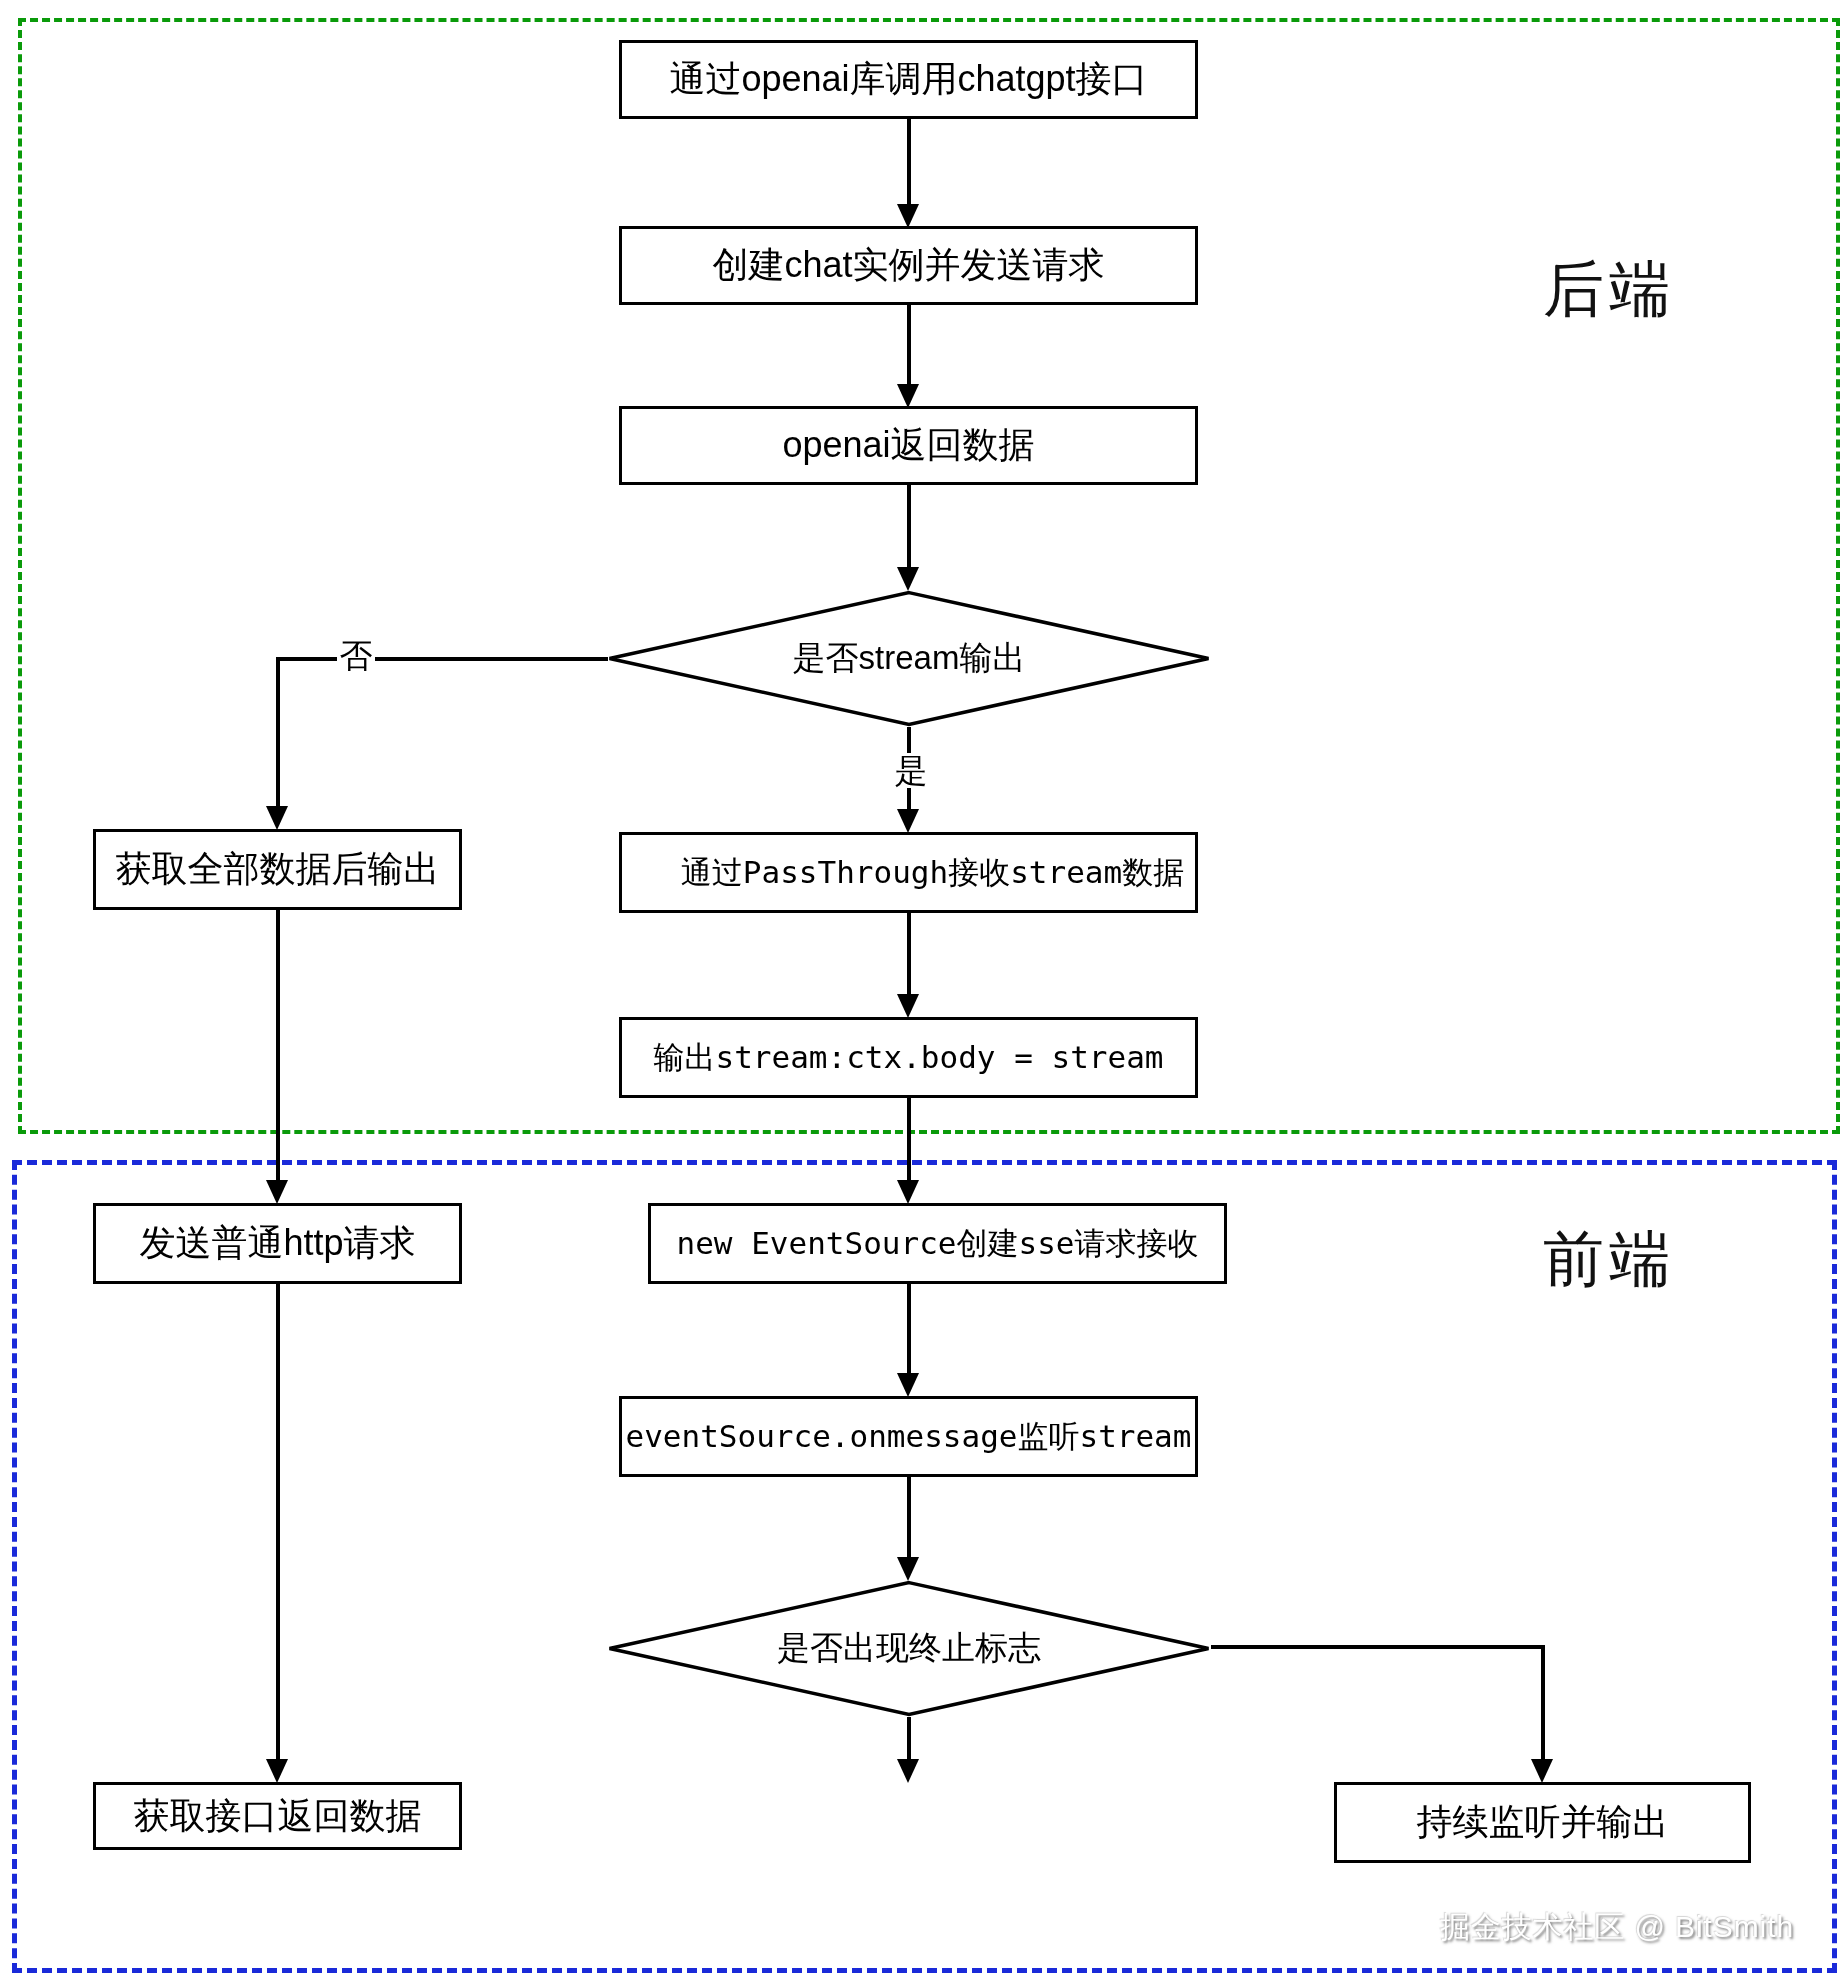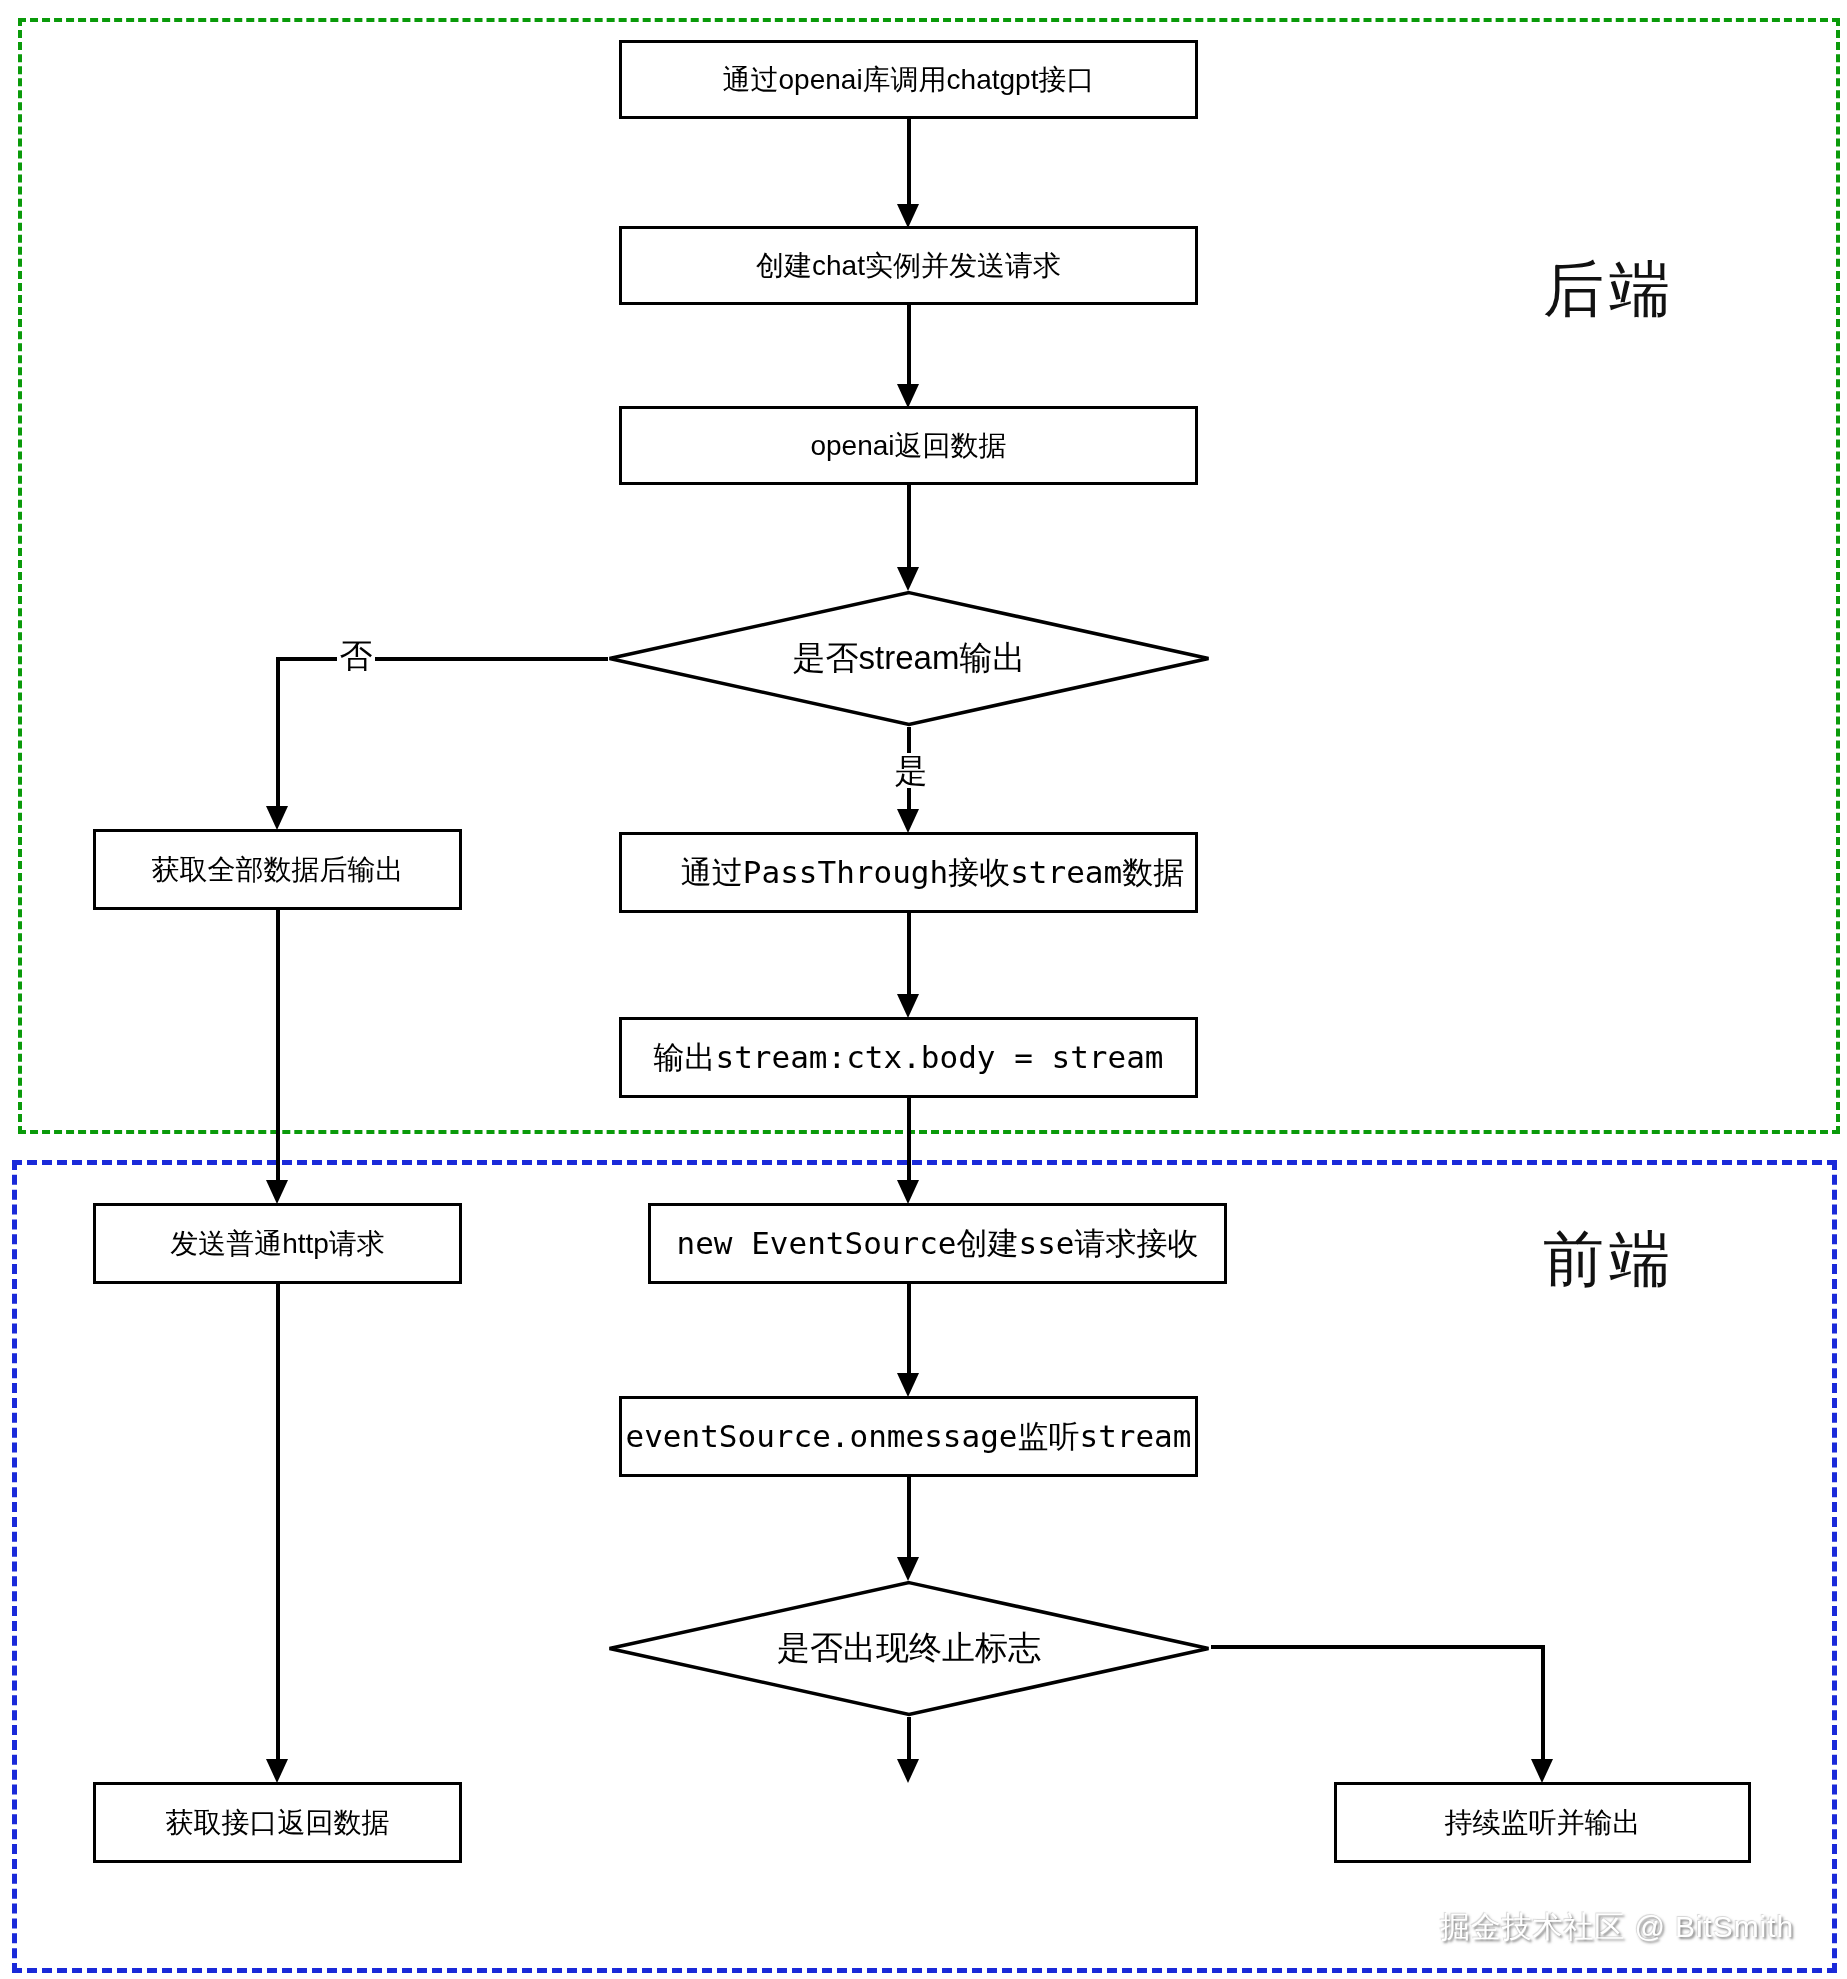--- a/index.html
+++ b/index.html
@@ -6,21 +6,21 @@
   body{font-family:"Liberation Sans","DejaVu Sans",sans-serif;}
   #canvas{position:relative;width:1848px;height:1979px;background:#ffffff;overflow:hidden;}
 
   .region{position:absolute;background:transparent;}
   .region.backend{left:17.6px;top:17.6px;width:1814px;height:1108px;border:4.4px dashed #0a9a0a;}
   .region.frontend{left:12.3px;top:1160px;width:1815px;height:803px;border:5.3px dashed #1a2ad9;}
   .region-label{position:absolute;font-size:61px;font-weight:500;color:#111;letter-spacing:5.3px;line-height:1;}
 
   .node{position:absolute;background:#ffffff;border:3.5px solid #000;box-sizing:border-box;
         display:flex;align-items:center;justify-content:center;text-align:center;
-        font-size:28px;color:#000;white-space:nowrap;}
+        font-size:36px;color:#000;white-space:nowrap;}
   .node.mono{font-family:"DejaVu Sans Mono","Liberation Mono",monospace;font-size:31px;}
 
   .diamond{position:absolute;}
   .diamond svg{display:block;}
   .diamond .dtext{position:absolute;left:0;top:0;width:100%;height:100%;
         display:flex;align-items:center;justify-content:center;font-size:33px;color:#000;white-space:nowrap;}
 
   .vline{position:absolute;width:3.5px;background:#000;}
   .hline{position:absolute;height:3.5px;background:#000;}
   .arr-down{position:absolute;width:0;height:0;border-left:11.4px solid transparent;
@@ -111,21 +111,21 @@
   <div class="vline" style="left:907px;top:1717px;height:44px;"></div>
   <div class="arr-down" style="left:897px;top:1759px;"></div>
 
   <div class="hline" style="left:1211px;top:1645px;width:333px;"></div>
   <div class="vline" style="left:1541px;top:1645px;height:116px;"></div>
   <div class="arr-down" style="left:1531px;top:1759px;"></div>
 
   <div class="vline" style="left:276px;top:1283px;height:478px;"></div>
   <div class="arr-down" style="left:266px;top:1759px;"></div>
 
-  <div class="node" style="left:93px;top:1782px;width:369px;height:81px;text-align:center;">获取接口返回数据</div>
+  <div class="node" style="left:93px;top:1782px;width:369px;height:68px;text-align:center;">获取接口返回数据</div>
 
 
   <div class="node" style="left:1334px;top:1782px;width:417px;height:81px;">持续监听并输出</div>
 
   <div class="watermark" style="right:54px;top:1907px;position:absolute;">掘金技术社区 @ BitSmith</div>
 
 </div>
 
 
 </body></html>

